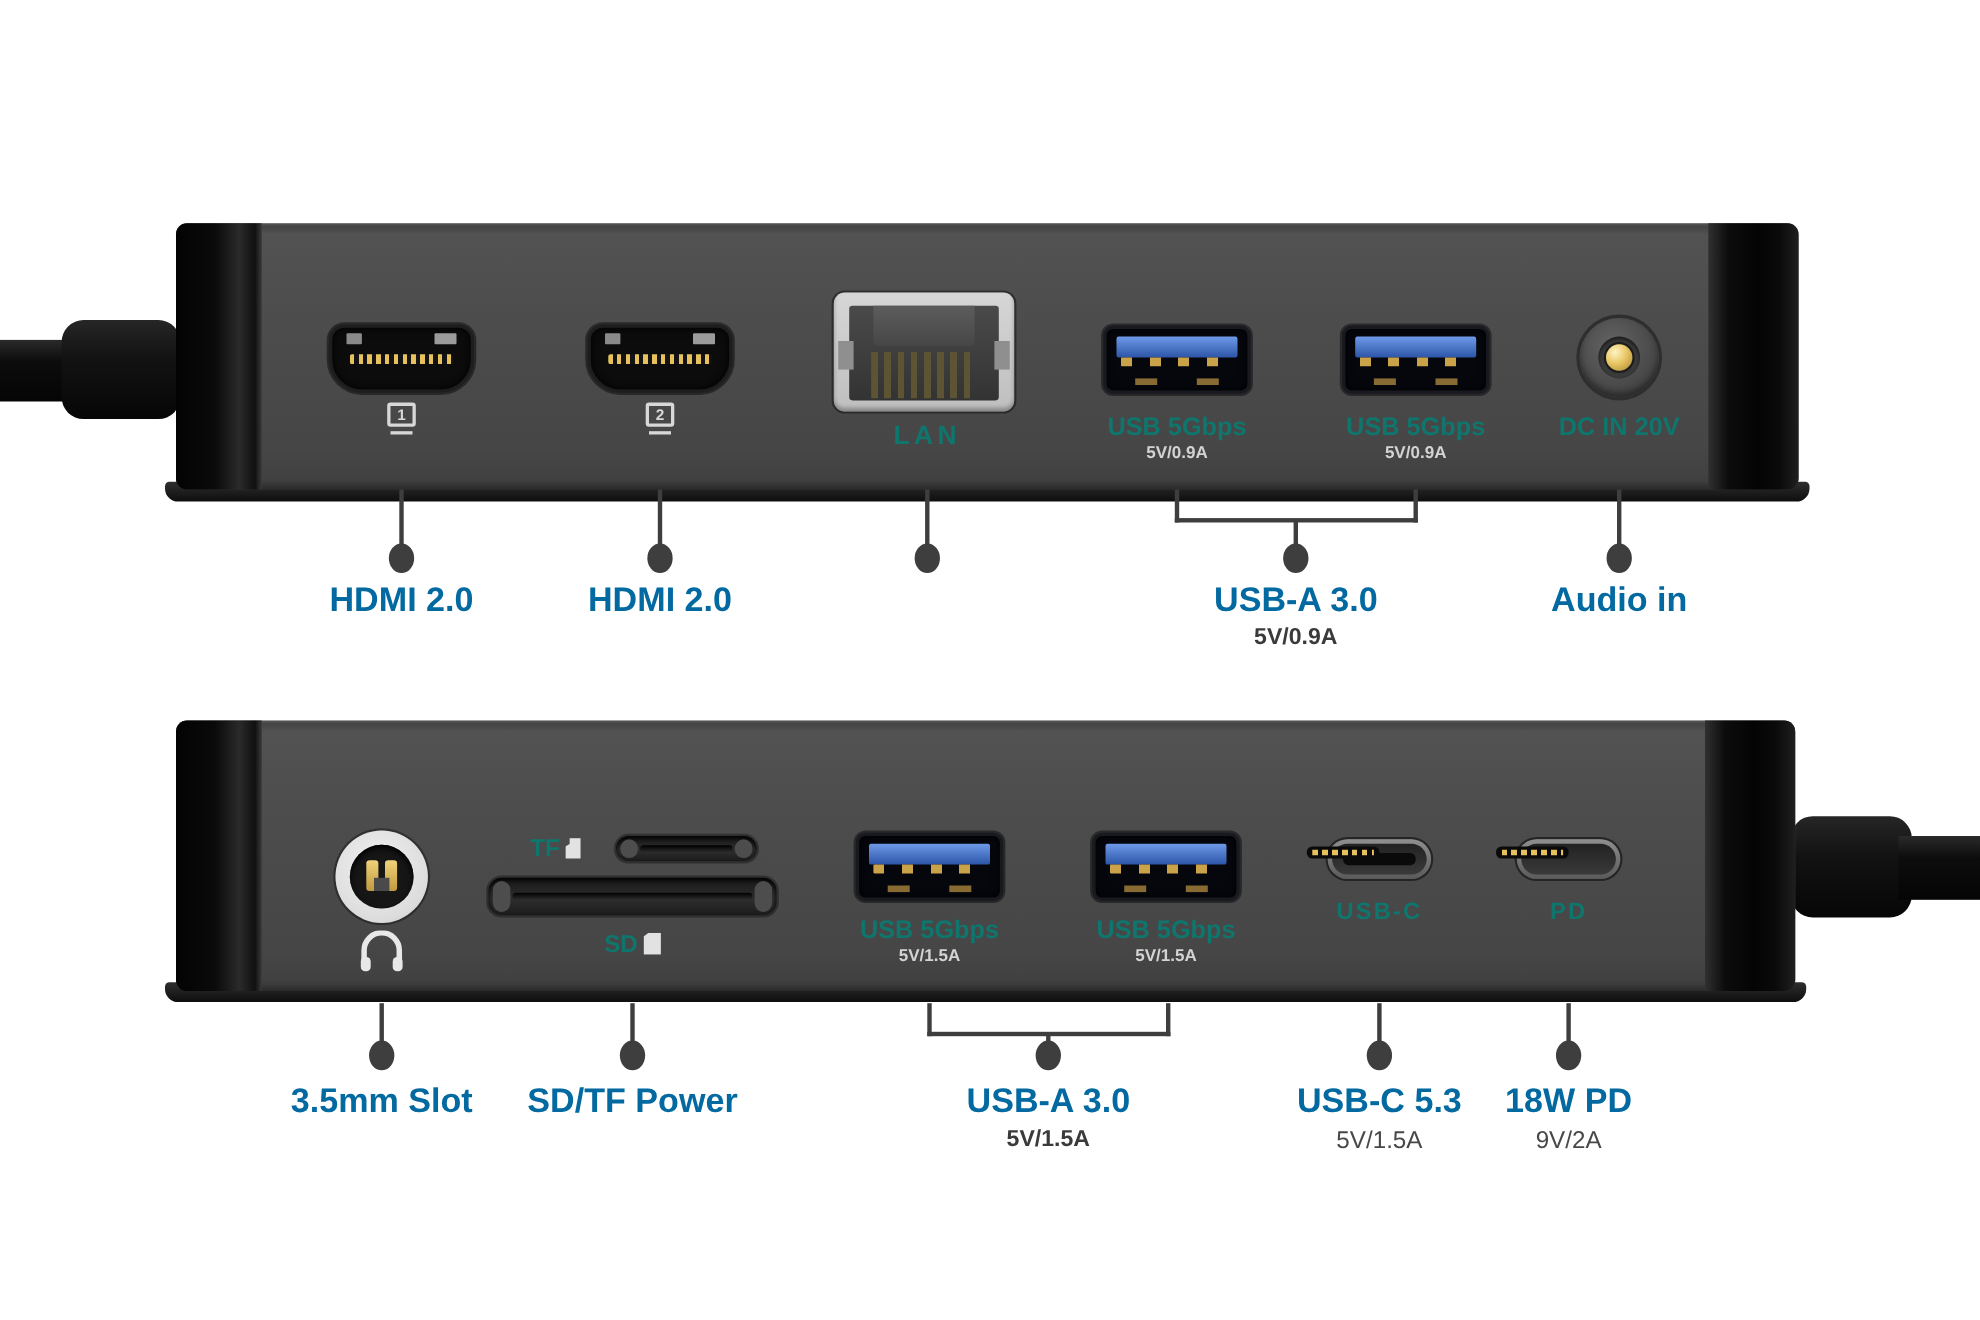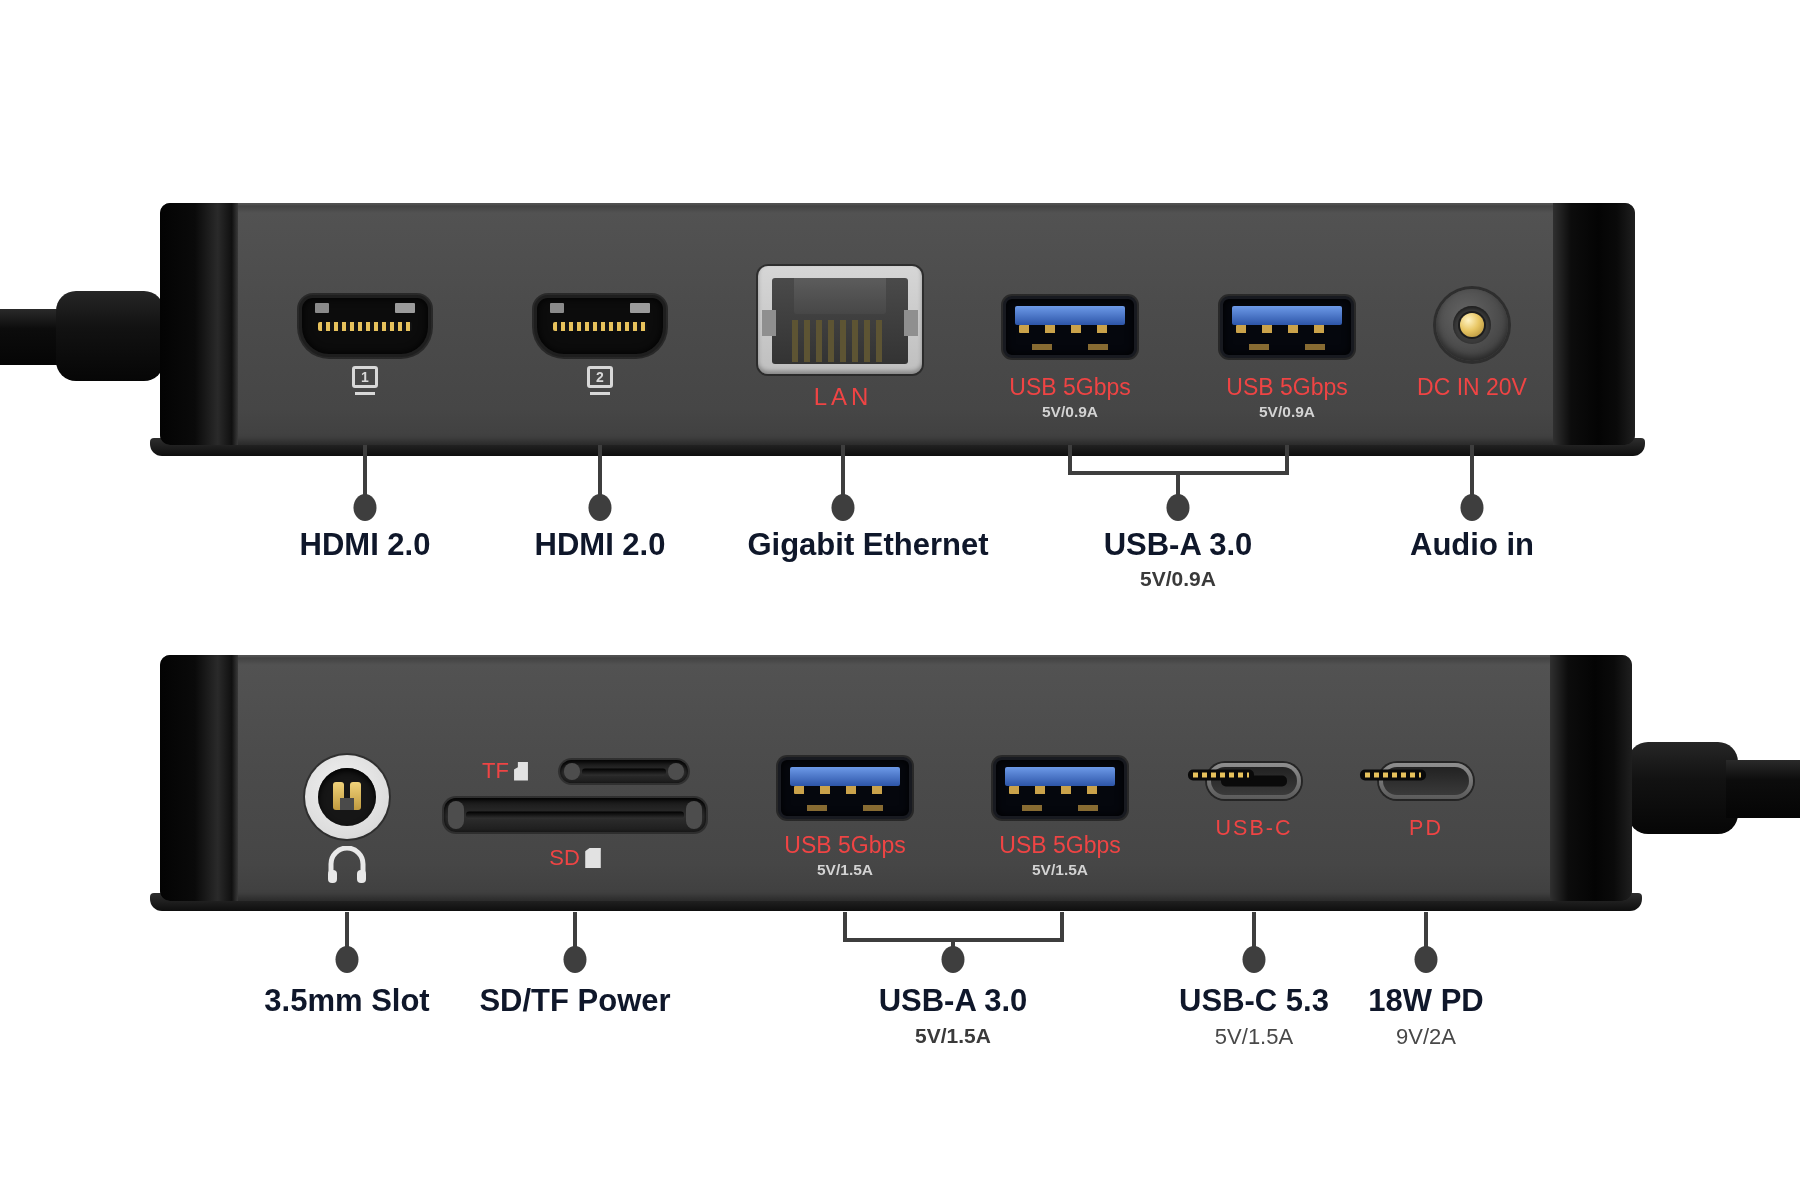--- a/index.html
+++ b/index.html
@@ -83,35 +83,35 @@
   .audio .gold-l{left:15px;} .audio .gold-r{right:15px;}
   .audio .key{position:absolute;left:50%;transform:translateX(-50%);bottom:16px;width:14px;height:12px;background:#4a4a4a;}
   
   .slot{position:absolute;border-radius:12px;background:linear-gradient(180deg,#161616,#2e2e2e 55%,#1c1c1c);
     box-shadow:inset 0 2px 4px #000, 0 0 0 2px rgba(0,0,0,.35);z-index:4;}
   .slot .cap{position:absolute;top:3px;bottom:3px;width:16px;border-radius:8px;background:#4d4d4d;}
   .slot .cap-l{left:4px;} .slot .cap-r{right:4px;}
   .slot .slit{position:absolute;left:22px;right:22px;top:50%;transform:translateY(-50%);height:7px;border-radius:3px;
     background:linear-gradient(180deg,#000,#303030);}
   
-  .portlabel{position:absolute;transform:translateX(-50%);color:#ef4444;font-weight:400;font-size:23px;white-space:nowrap;z-index:5;}
+  .portlabel{position:absolute;transform:translateX(-50%);color:#0f766e;font-weight:700;font-size:23px;white-space:nowrap;z-index:5;}
   .portsub{position:absolute;transform:translateX(-50%);color:#d3d3d3;font-weight:700;font-size:15.5px;white-space:nowrap;z-index:5;}
   .lanlabel{letter-spacing:4px;font-size:24px;}
   .usbclabel{letter-spacing:2px;font-size:21.5px;}
   .cardlabel{display:flex;align-items:center;gap:5px;font-size:22px;}
   .tficon{display:inline-block;width:14px;height:19px;background:#e2e2e2;
     clip-path:polygon(28% 0,100% 0,100% 100%,0 100%,0 42%,28% 30%);}
   .sdicon{display:inline-block;width:16px;height:20px;background:#e2e2e2;
     clip-path:polygon(30% 0,100% 0,100% 100%,0 100%,0 18%);}
   
   .vline{position:absolute;width:4px;background:#3e3e3e;transform:translateX(-50%);z-index:6;}
   .dot{position:absolute;width:23px;height:27px;border-radius:50%;background:#3e3e3e;transform:translateX(-50%);z-index:6;}
   .bracket{position:absolute;border-left:4px solid #3e3e3e;border-right:4px solid #3e3e3e;border-bottom:4px solid #3e3e3e;
     box-sizing:border-box;z-index:6;}
-  .caption{position:absolute;transform:translateX(-50%);color:#0f172a;font-weight:700;font-size:31px;white-space:nowrap;z-index:6;}
+  .caption{position:absolute;transform:translateX(-50%);color:#0369a1;font-weight:700;font-size:31px;white-space:nowrap;z-index:6;}
   .capsub{position:absolute;transform:translateX(-50%);color:#3a3a3a;font-weight:700;font-size:21px;white-space:nowrap;z-index:6;}
   .capsub-light{font-weight:400;color:#484848;font-size:22px;}
   
   .hp{position:absolute;transform:translateX(-50%);z-index:5;}
 </style>
 </head>
 <body>
 
 <div class="stage">
 
@@ -176,21 +176,20 @@
   <div class="vline" style="left:365px;top:445px;height:52px;"></div>
   <div class="dot" style="left:365px;top:494px;"></div>
   <div class="caption" style="left:365px;top:527px;">HDMI 2.0</div>
 
   <div class="vline" style="left:600px;top:445px;height:52px;"></div>
   <div class="dot" style="left:600px;top:494px;"></div>
   <div class="caption" style="left:600px;top:527px;">HDMI 2.0</div>
 
   <div class="vline" style="left:843px;top:445px;height:52px;"></div>
   <div class="dot" style="left:843px;top:494px;"></div>
-  <div class="caption" style="left:868px;top:527px;">Gigabit Ethernet</div>
 
   <div class="bracket" style="left:1068px;top:445px;width:221px;height:30px;"></div>
   <div class="vline" style="left:1178px;top:473px;height:24px;"></div>
   <div class="dot" style="left:1178px;top:494px;"></div>
   <div class="caption" style="left:1178px;top:527px;">USB-A 3.0</div>
   <div class="capsub" style="left:1178px;top:567px;">5V/0.9A</div>
 
   <div class="vline" style="left:1472px;top:445px;height:52px;"></div>
   <div class="dot" style="left:1472px;top:494px;"></div>
   <div class="caption" style="left:1472px;top:527px;">Audio in</div>

